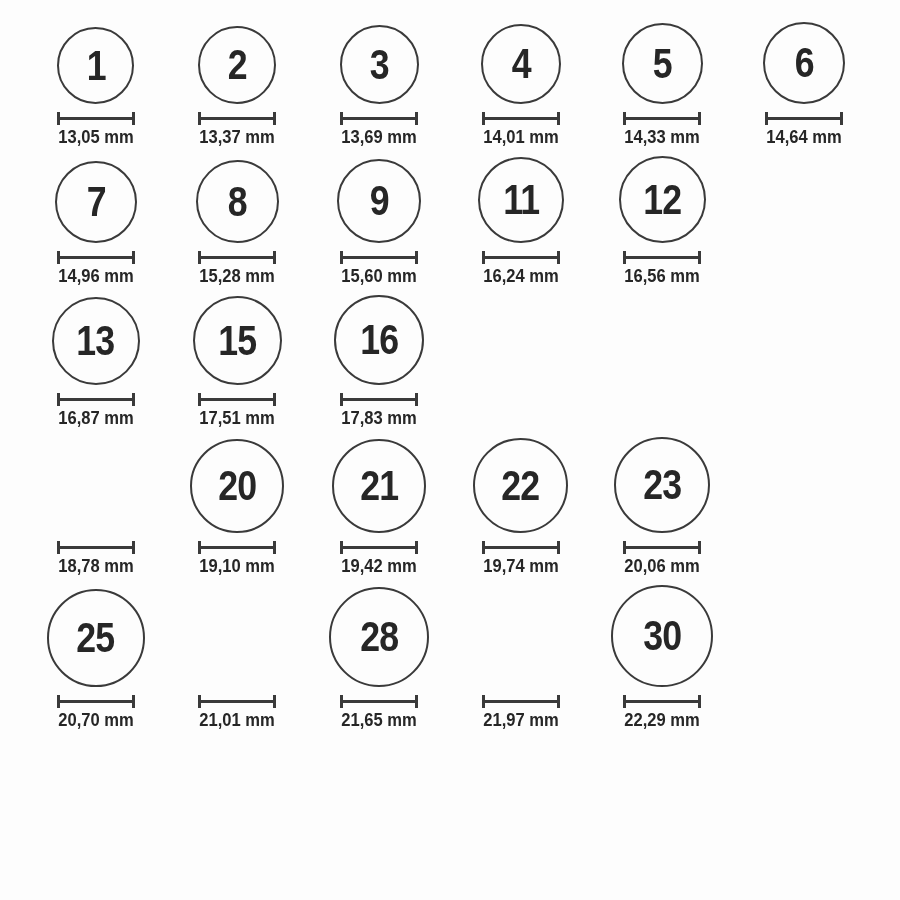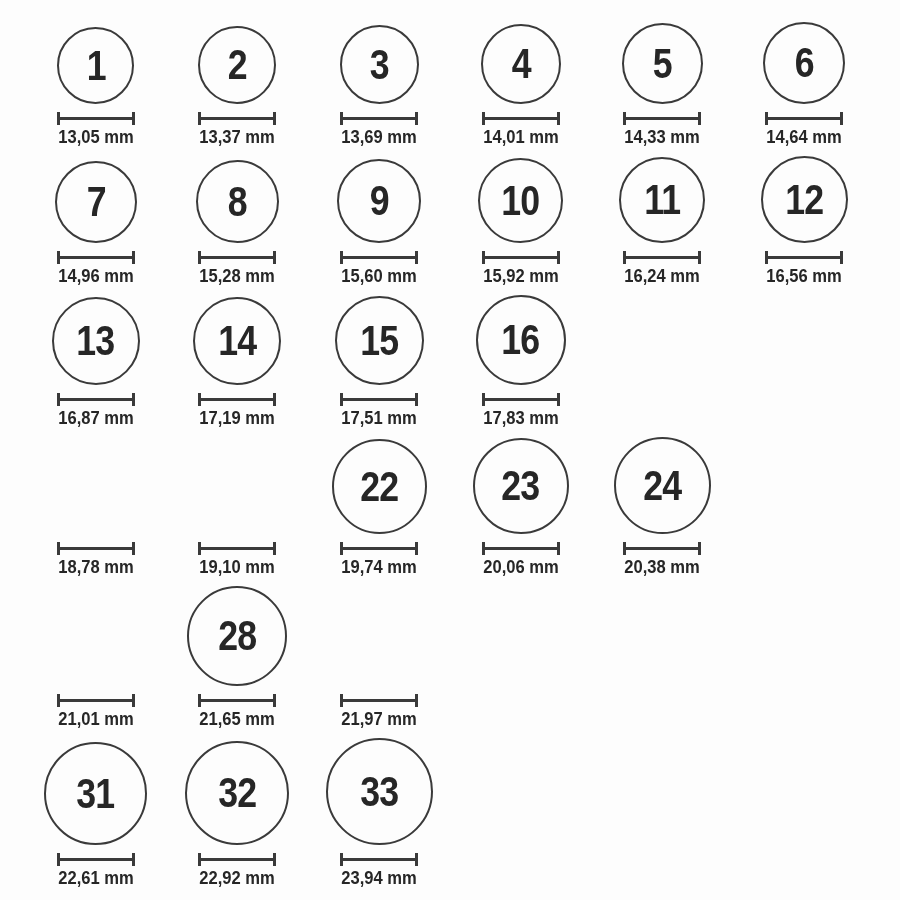--- a/index.html
+++ b/index.html
@@ -140,27 +140,20 @@
           <div class="dlabel">15,28 mm</div>
         </div>
         <div class="cell">
           <div class="circle" style="width:84px;height:84px">
             <span class="num">9</span>
           </div>
           <div class="measure"></div>
           <div class="dlabel">15,60 mm</div>
         </div>
         <div class="cell">
-          <div class="circle" style="width:85px;height:85px">
-            <span class="num">10</span>
-          </div>
-          <div class="measure"></div>
-          <div class="dlabel">15,92 mm</div>
-        </div>
-        <div class="cell">
           <div class="circle" style="width:86px;height:86px">
             <span class="num">11</span>
           </div>
           <div class="measure"></div>
           <div class="dlabel">16,24 mm</div>
         </div>
         <div class="cell">
           <div class="circle" style="width:87px;height:87px">
             <span class="num">12</span>
           </div>
@@ -170,106 +163,93 @@
       </div>
       <div class="row">
         <div class="cell">
           <div class="circle" style="width:88px;height:88px">
             <span class="num">13</span>
           </div>
           <div class="measure"></div>
           <div class="dlabel">16,87 mm</div>
         </div>
         <div class="cell">
-          <div class="circle" style="width:88px;height:88px">
-            <span class="num">14</span>
-          </div>
-          <div class="measure"></div>
-          <div class="dlabel">17,19 mm</div>
-        </div>
-        <div class="cell">
           <div class="circle" style="width:89px;height:89px">
             <span class="num">15</span>
           </div>
           <div class="measure"></div>
           <div class="dlabel">17,51 mm</div>
         </div>
         <div class="cell">
           <div class="circle" style="width:90px;height:90px">
             <span class="num">16</span>
           </div>
           <div class="measure"></div>
           <div class="dlabel">17,83 mm</div>
         </div>
       </div>
       <div class="row">
         <div class="cell">
           <div class="measure"></div>
           <div class="dlabel">18,78 mm</div>
         </div>
         <div class="cell">
+          <div class="circle" style="width:94px;height:94px">
+            <span class="num">20</span>
+          </div>
           <div class="measure"></div>
           <div class="dlabel">19,10 mm</div>
+        </div>
+        <div class="cell">
+          <div class="circle" style="width:94px;height:94px">
+            <span class="num">21</span>
+          </div>
+          <div class="measure"></div>
+          <div class="dlabel">19,42 mm</div>
         </div>
         <div class="cell">
           <div class="circle" style="width:95px;height:95px">
             <span class="num">22</span>
           </div>
           <div class="measure"></div>
           <div class="dlabel">19,74 mm</div>
         </div>
         <div class="cell">
           <div class="circle" style="width:96px;height:96px">
             <span class="num">23</span>
           </div>
           <div class="measure"></div>
           <div class="dlabel">20,06 mm</div>
         </div>
-        <div class="cell">
-          <div class="circle" style="width:97px;height:97px">
-            <span class="num">24</span>
-          </div>
-          <div class="measure"></div>
-          <div class="dlabel">20,38 mm</div>
-        </div>
-      </div>
-      <div class="row">
+      </div>
+      <div class="row">
+        <div class="cell">
+          <div class="circle" style="width:98px;height:98px">
+            <span class="num">25</span>
+          </div>
+          <div class="measure"></div>
+          <div class="dlabel">20,70 mm</div>
+        </div>
         <div class="cell">
           <div class="measure"></div>
           <div class="dlabel">21,01 mm</div>
         </div>
         <div class="cell">
           <div class="circle" style="width:100px;height:100px">
             <span class="num">28</span>
           </div>
           <div class="measure"></div>
           <div class="dlabel">21,65 mm</div>
         </div>
         <div class="cell">
           <div class="measure"></div>
           <div class="dlabel">21,97 mm</div>
         </div>
-      </div>
-      <div class="row">
-        <div class="cell">
-          <div class="circle" style="width:103px;height:103px">
-            <span class="num">31</span>
-          </div>
-          <div class="measure"></div>
-          <div class="dlabel">22,61 mm</div>
-        </div>
-        <div class="cell">
-          <div class="circle" style="width:104px;height:104px">
-            <span class="num">32</span>
-          </div>
-          <div class="measure"></div>
-          <div class="dlabel">22,92 mm</div>
-        </div>
-        <div class="cell">
-          <div class="circle" style="width:107px;height:107px">
-            <span class="num">33</span>
-          </div>
-          <div class="measure"></div>
-          <div class="dlabel">23,94 mm</div>
+        <div class="cell">
+          <div class="circle" style="width:102px;height:102px">
+            <span class="num">30</span>
+          </div>
+          <div class="measure"></div>
+          <div class="dlabel">22,29 mm</div>
         </div>
       </div>
     </div>
 </div>
 
 </body></html>

